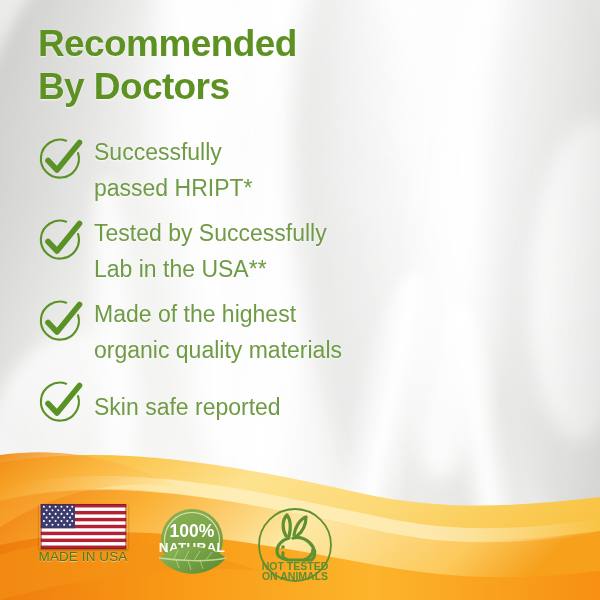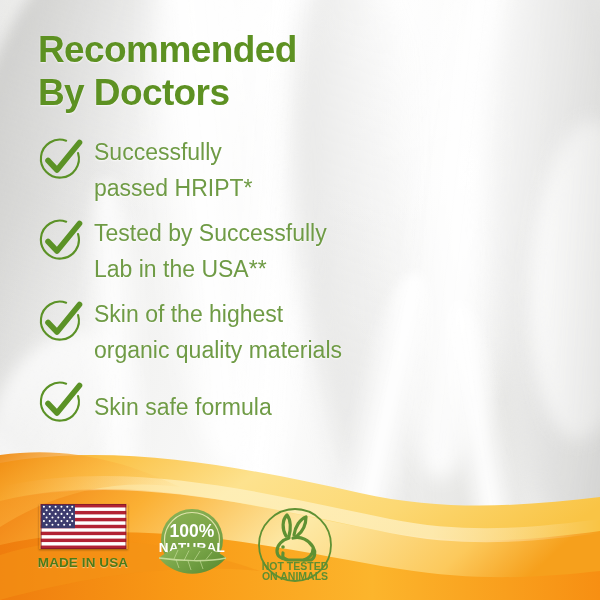--- a/index.html
+++ b/index.html
@@ -67,21 +67,21 @@
         transform:rotate(18deg); filter:blur(8px); }
   .s11{ left:530px;  top:120px;  width:110px; height:320px;
         background:linear-gradient(90deg, rgba(255,255,255,.85), rgba(225,225,223,.6));
         transform:rotate(3deg); filter:blur(9px); }
 
   
   .wave { position:absolute; left:0; bottom:0; width:600px; height:165px; }
 
   
   .heading {
-    position:absolute; left:38px; top:28px;
+    position:absolute; left:38px; top:22px;
     font-size:37px; font-weight:bold; line-height:1.17;
     letter-spacing:-.6px;
     color:#5d9122;
     text-shadow:0 1px 2px rgba(255,255,255,.75);
     white-space:pre-line;
   }
 
   
   .list { position:absolute; left:34px; top:133px; width:420px; }
   .item { display:flex; align-items:flex-start; margin-bottom:8px; }
@@ -97,22 +97,22 @@
   
   .badges { position:absolute; left:0; top:498px; width:600px; height:90px; }
   .badge { position:absolute; }
   .badge-usa  { left:30px;  top:6px;  width:106px; }
   .badge-nat  { left:146px; top:4px;  width:92px;  height:86px; }
   .badge-rab  { left:249px; top:4px;  width:92px;  height:86px; }
 
   .flag { width:89px; height:45px; display:block; margin:0 auto;
           box-shadow:0 1px 2px rgba(0,0,0,.35); }
   .flag-cap {
-    margin-top:6px; text-align:center;
-    font-size:13.5px; font-weight:bold; letter-spacing:.1px;
+    text-align:center;
+    font-size:13.5px; font-weight:normal; letter-spacing:.1px;
     color:#4c7a17;
     text-shadow:0 1px 1px rgba(255,255,255,.5);
   }
 </style>
 </head>
 <body>
 
 <div id="stage">
 
   <div class="bg-base"></div>
@@ -200,30 +200,30 @@
       <div class="txt">Tested by Successfully
 Lab in the USA**</div>
     </div>
 
 
     <div class="item">
       <svg class="tick" viewBox="0 0 52 52">
         <path d="M37.5,10.5 A19,19 0 1 0 45,26 " fill="none" stroke="#5b9226" stroke-width="2.1" stroke-linecap="round" transform="rotate(-18 26 26)"></path>
         <path d="M14,27.5 L23,37 L45.5,9.5" fill="none" stroke="#5b9226" stroke-width="5.6" stroke-linecap="round" stroke-linejoin="round"></path>
       </svg>
-      <div class="txt">Skin of the highest
+      <div class="txt">Made of the highest
 organic quality materials</div>
     </div>
 
     <div class="item one-line">
       <svg class="tick" viewBox="0 0 52 52">
         <path d="M37.5,10.5 A19,19 0 1 0 45,26 " fill="none" stroke="#5b9226" stroke-width="2.1" stroke-linecap="round" transform="rotate(-18 26 26)"></path>
         <path d="M14,27.5 L23,37 L45.5,9.5" fill="none" stroke="#5b9226" stroke-width="5.6" stroke-linecap="round" stroke-linejoin="round"></path>
       </svg>
-      <div class="txt">Skin safe formula</div>
+      <div class="txt">Skin safe reported</div>
     </div>
 
   </div>
 
   <div class="badges">
 
     <div class="badge badge-usa">
       <svg class="flag" viewBox="0 0 190 100">
         <rect width="190" height="100" fill="#ffffff"></rect>
         <g fill="#b22234">

